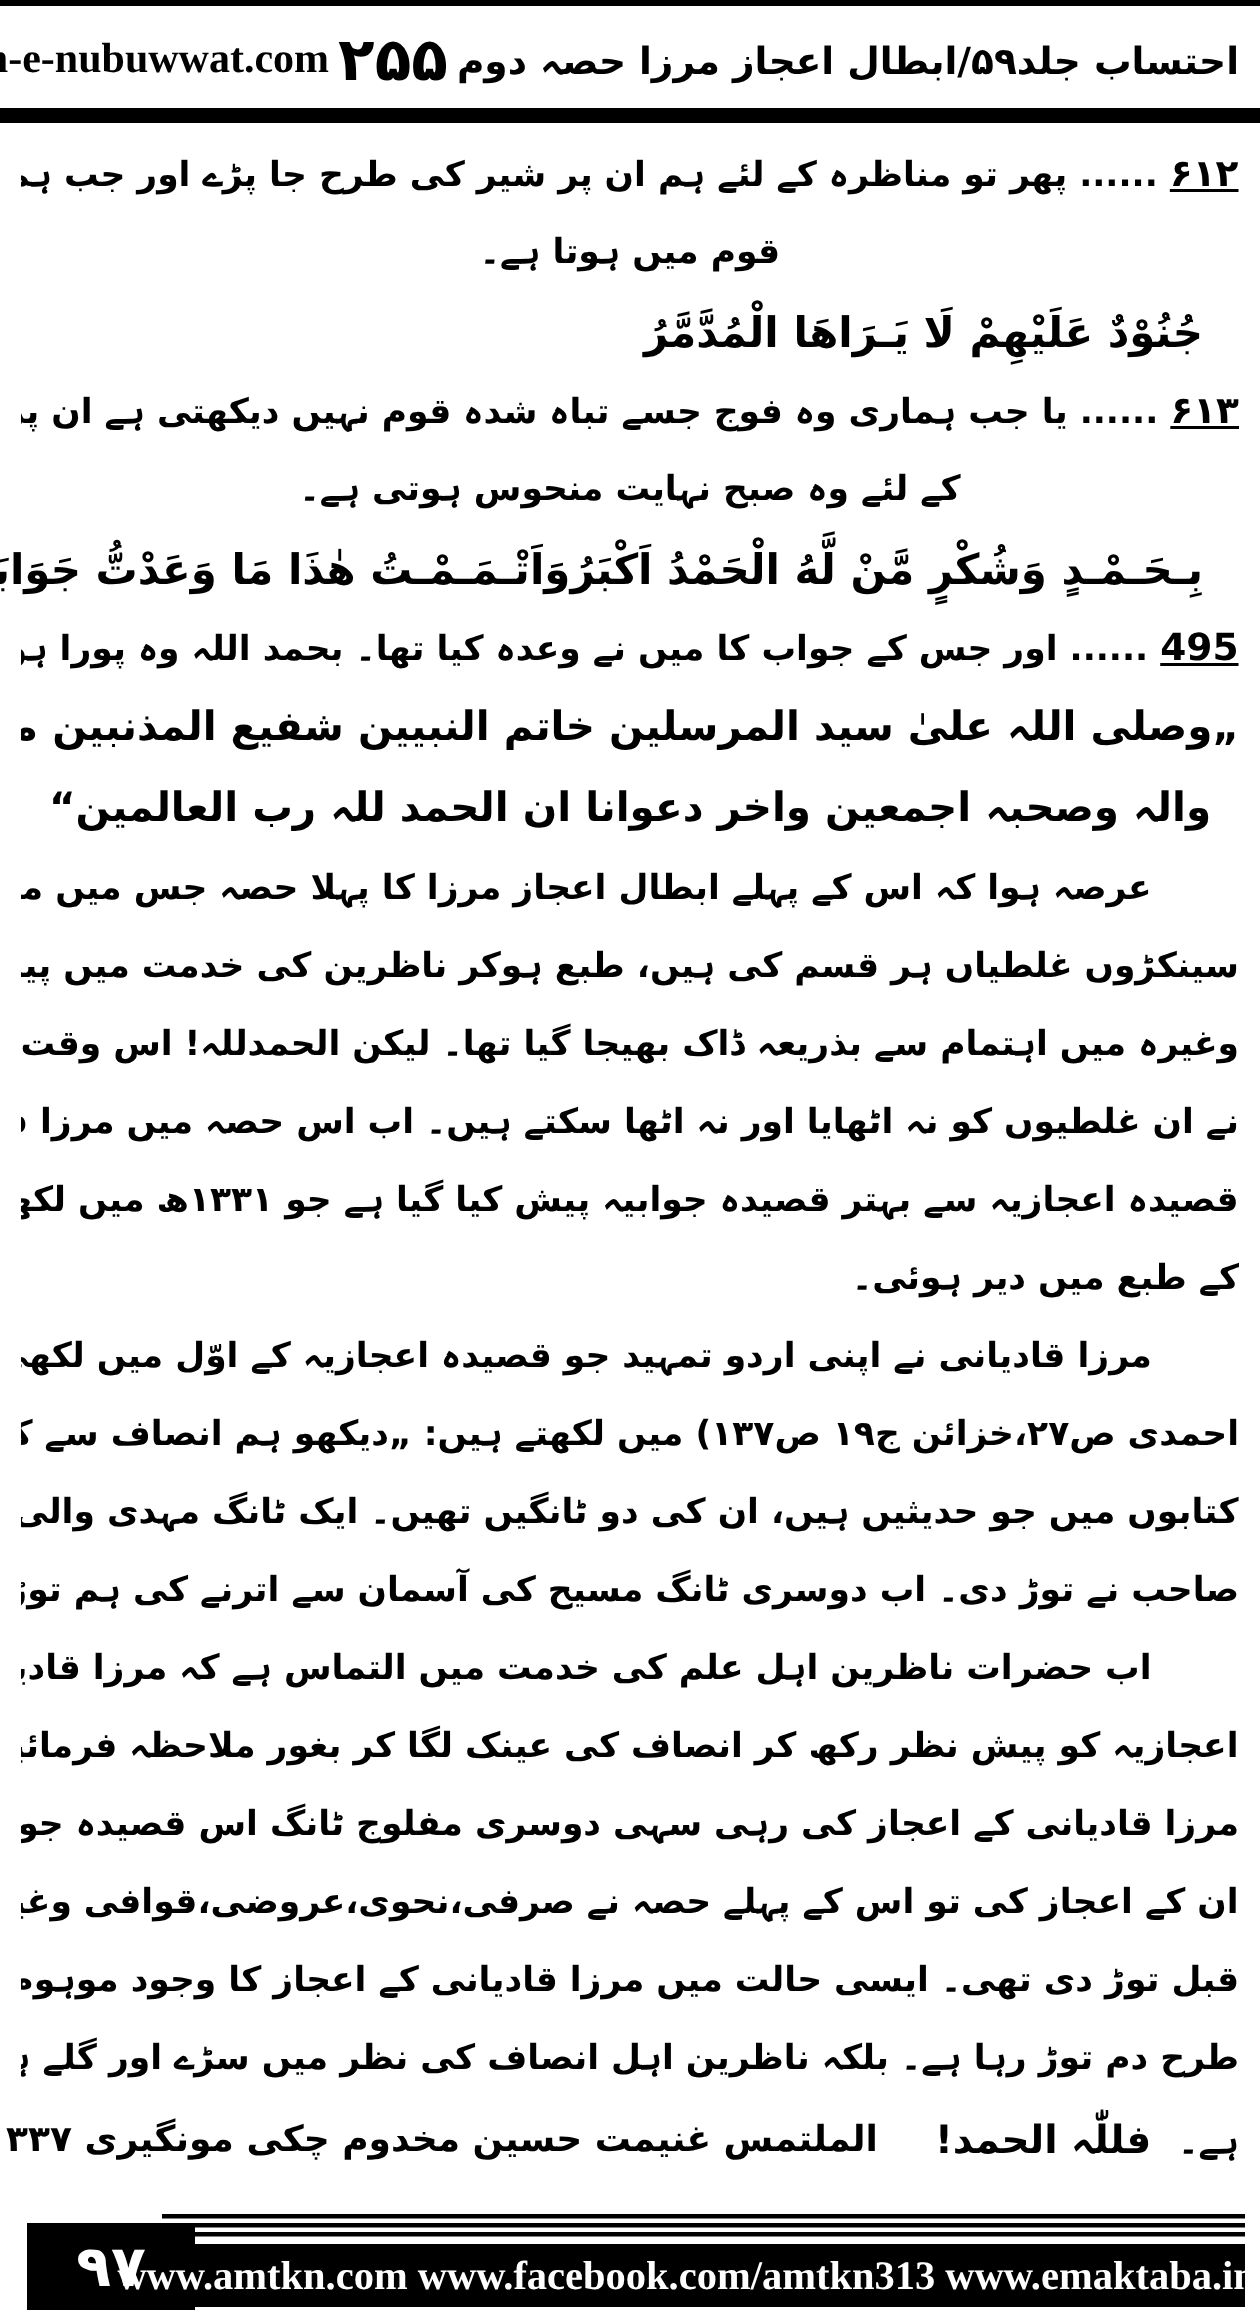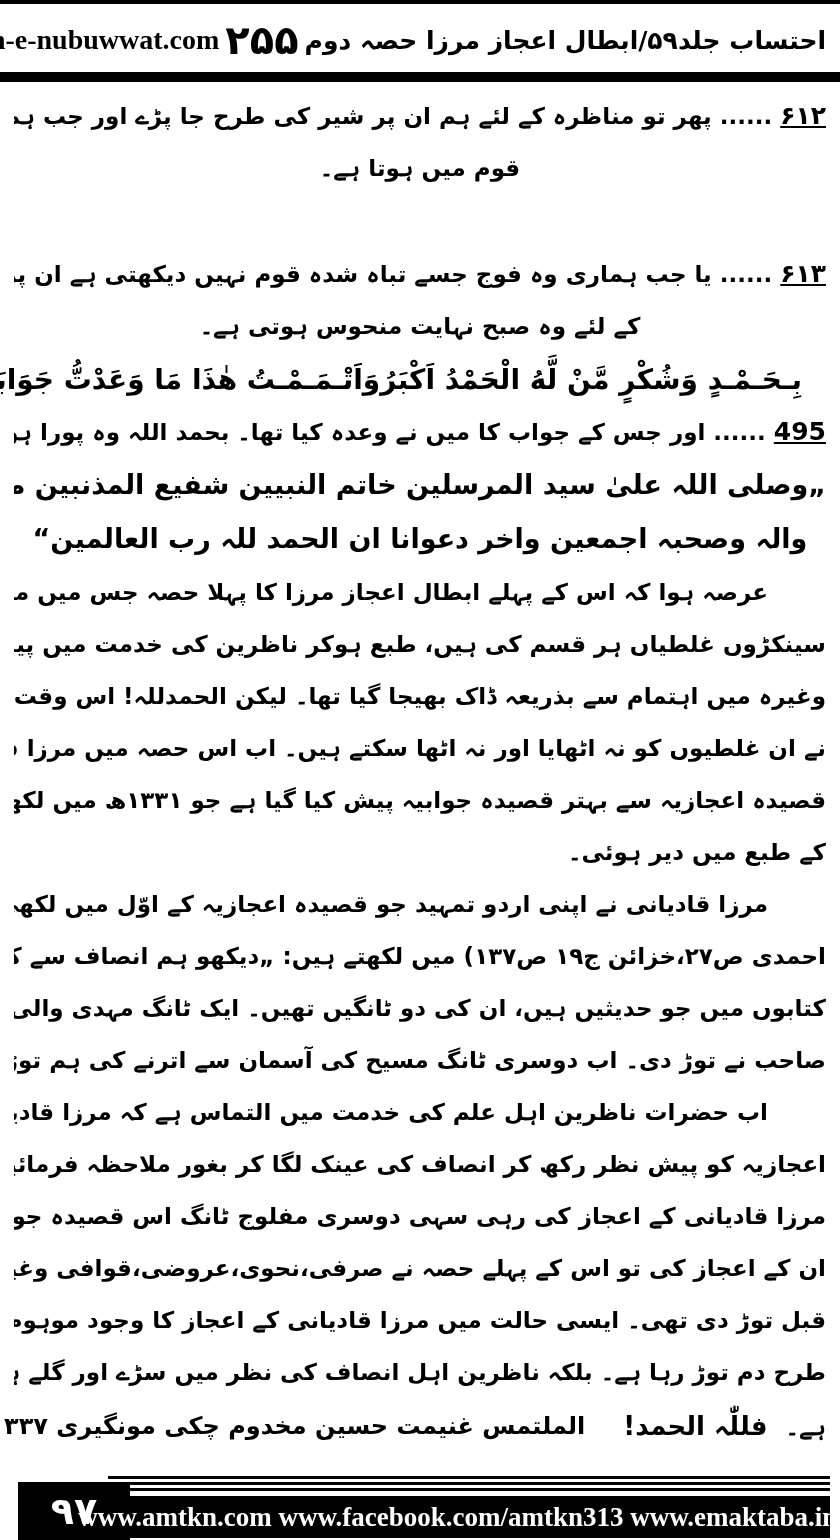--- a/index.html
+++ b/index.html
@@ -70,20 +70,21 @@
   </div>
 
   <div class="rule-thick"></div>
 
   <div class="body">
 
     <div class="ln just"><span class="num">۶۱۲</span> <span class="dots">......</span> <span>پھر تو مناظرہ کے لئے ہم ان پر شیر کی طرح جا پڑے اور جب ہمارا آنا اس طرح کسی</span></div>
     <div class="ln c">قوم میں ہوتا ہے۔</div>
 
     <div class="verse">
+      <span>جُنُوْدٌ عَلَيْهِمْ لَا يَـرَاهَا الْمُدَّمَّرُ</span>
     </div>
 
     <div class="ln just"><span class="num">۶۱۳</span> <span class="dots">......</span> <span>یا جب ہماری وہ فوج جسے تباہ شدہ قوم نہیں دیکھتی ہے ان پر حملہ آور ہوتی ہے تو منکروں</span></div>
     <div class="ln c">کے لئے وہ صبح نہایت منحوس ہوتی ہے۔</div>
 
     <div class="verse">
       <span>بِـحَـمْـدٍ وَشُكْرٍ مَّنْ لَّهُ الْحَمْدُ اَكْبَرُ</span>
       <span>وَاَتْـمَـمْـتُ هٰذَا مَا وَعَدْتُّ جَوَابَهٗ</span>
     </div>
 

